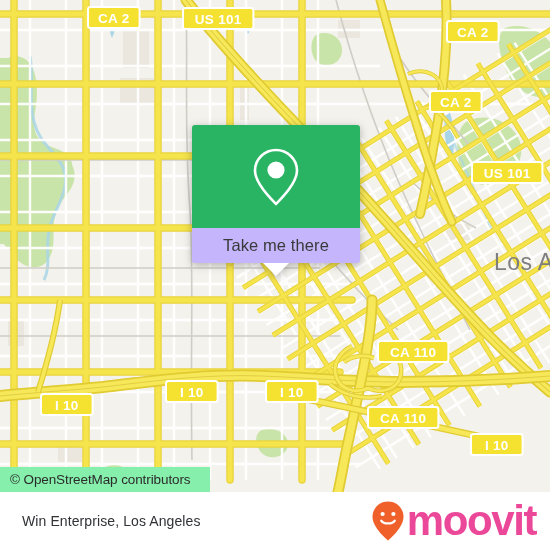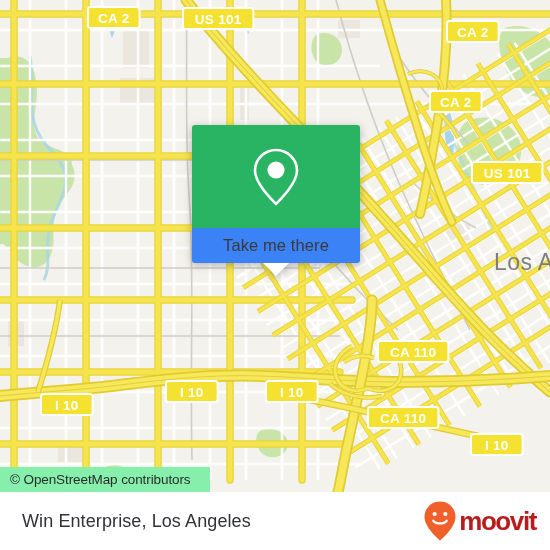--- a/index.html
+++ b/index.html
@@ -30,21 +30,21 @@
   #callout{
     position:absolute;left:192px;top:125px;width:168px;
     z-index:60;
     filter:drop-shadow(0 2px 4px rgba(0,0,0,0.28));
   }
   #callout .green{
     background:#28b463;height:103px;border-radius:3px 3px 0 0;
     display:flex;align-items:center;justify-content:center;
   }
   #callout .white{
-    background:#3b82f6;height:35px;border-radius:0 0 3px 3px;
+    background:#c4b5fd;height:35px;border-radius:0 0 3px 3px;
     display:flex;align-items:center;justify-content:center;text-align:right;
   }
   #callout .white span{
     font-size:16.5px;color:#3a3a3a;letter-spacing:0.1px;
   }
   #callout .tail{
     position:absolute;left:50%;margin-left:-13px;top:138px;
     width:0;height:0;
     border-left:13px solid transparent;
     border-right:13px solid transparent;
@@ -55,24 +55,24 @@
   #bottombar{
     position:absolute;left:0;top:492px;width:550px;height:58px;
     background:#ffffff;z-index:70;overflow:hidden;
   }
   #bottombar .wm{position:absolute;left:0;top:-492px;opacity:0.09;}
   #bottombar .inner{
     position:relative;z-index:2;height:100%;
     display:flex;align-items:center;justify-content:space-between;
     padding:0 14px 0 22px;box-sizing:border-box;
   }
-  #placename{font-size:18px;color:#303236;letter-spacing:0.1px;white-space:nowrap;}
+  #placename{font-size:14px;color:#303236;letter-spacing:0.1px;white-space:nowrap;}
   #brand{display:flex;align-items:center;gap:2px;}
   #brand .word{
-    font-size:26px;color:#b91c1c;font-weight:bold;letter-spacing:-1.4px;
+    font-size:42px;color:#ec4899;font-weight:bold;letter-spacing:-1.4px;
     line-height:1;
   }
 </style>
 </head>
 <body>
 
 <div id="stage">
 
   <div id="map">
     <svg width="550" height="492" viewBox="0 0 550 492" xmlns="http://www.w3.org/2000/svg">

